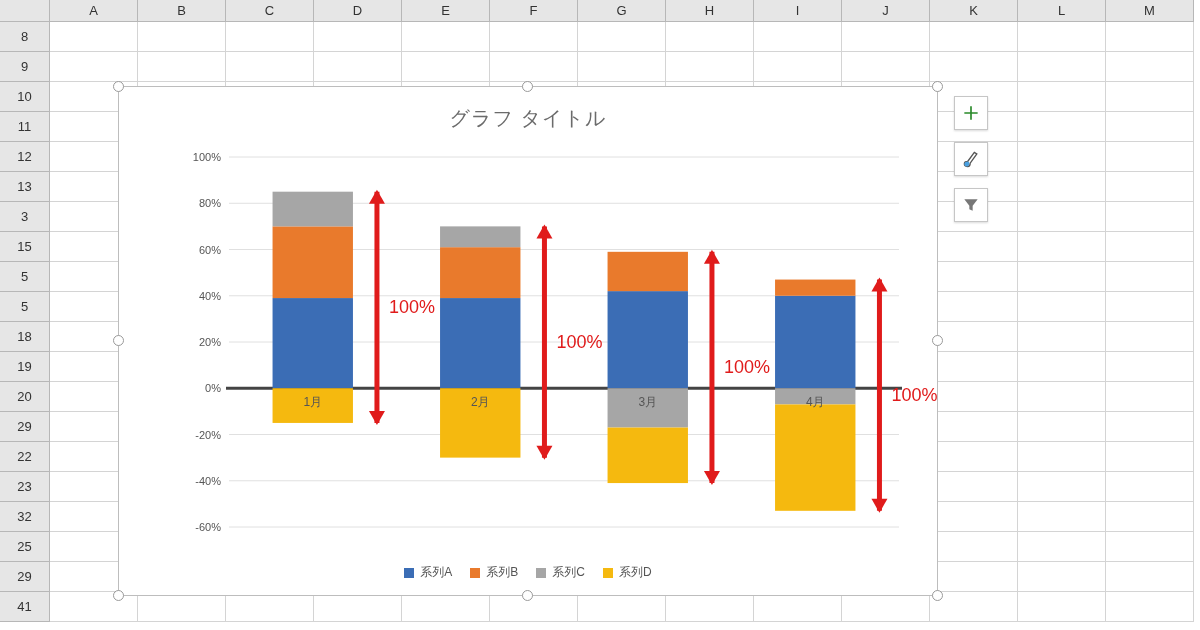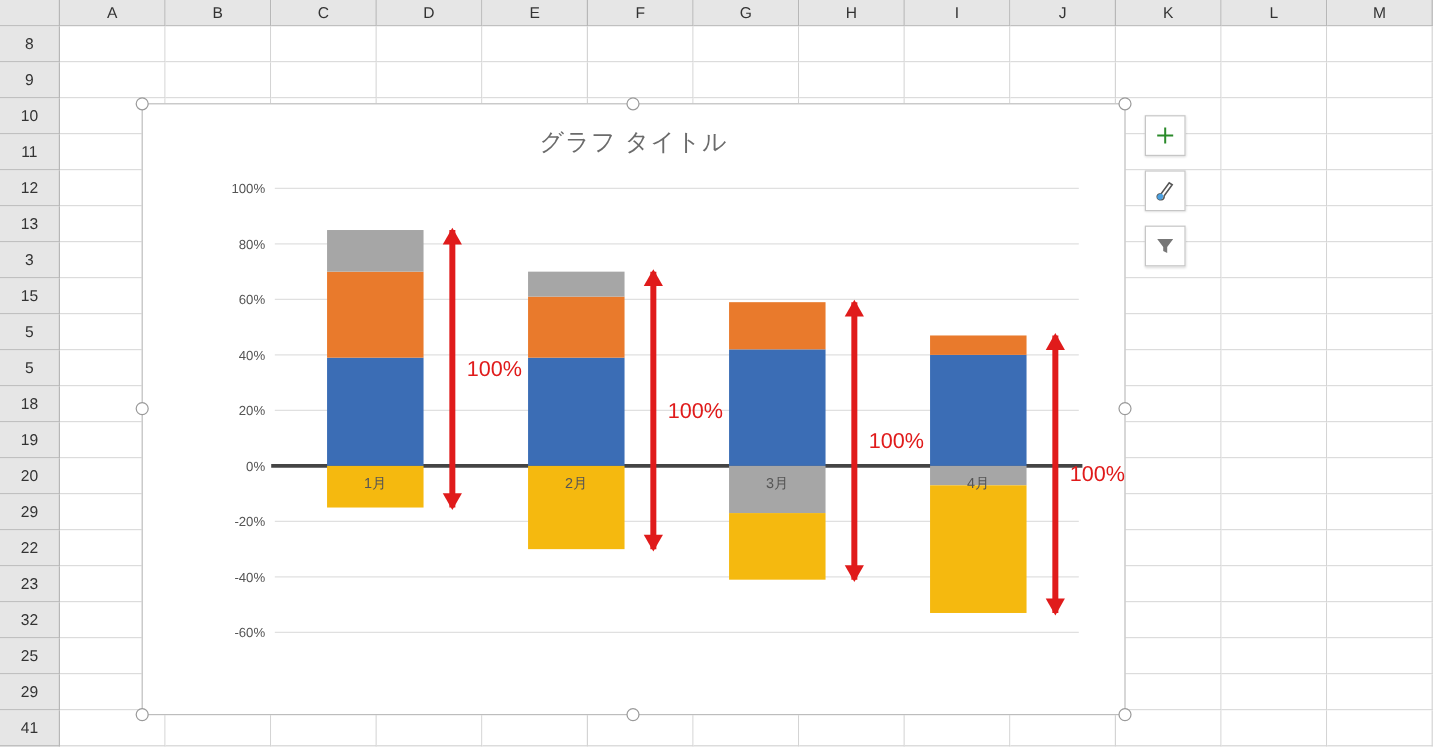--- a/index.html
+++ b/index.html
@@ -462,20 +462,38 @@
           <rect x="586.05" y="241.25" width="80.39999999999999" height="16.1875" fill="#a6a6a6"></rect>
           <rect x="586.05" y="257.4375" width="80.39999999999999" height="106.375" fill="#f5b90f"></rect>
           <text x="626.25" y="259.25" text-anchor="middle" class="cat-label">4月</text>
           <line x1="690.4499999999999" y1="132.5625" x2="690.4499999999999" y2="363.8125" class="arrow"></line>
           <polygon points="682.4499999999999,144.5625 698.4499999999999,144.5625 690.4499999999999,130.5625" class="arrowhead"></polygon>
           <polygon points="682.4499999999999,351.8125 698.4499999999999,351.8125 690.4499999999999,365.8125" class="arrowhead"></polygon>
           <text x="702.4499999999999" y="254.1875" class="anno">100%</text>
         </svg>
     </div>
 
+    <div class="legend">
+        <div class="ent">
+          <span class="sw" style="background: rgb(59, 109, 181);"></span>
+          <span>系列A</span>
+        </div>
+        <div class="ent">
+          <span class="sw" style="background: rgb(233, 122, 44);"></span>
+          <span>系列B</span>
+        </div>
+        <div class="ent">
+          <span class="sw" style="background: rgb(166, 166, 166);"></span>
+          <span>系列C</span>
+        </div>
+        <div class="ent">
+          <span class="sw" style="background: rgb(245, 185, 15);"></span>
+          <span>系列D</span>
+        </div>
+      </div>
   </div>
 
   <div class="quickbtn" style="left:954px; top:96px;">
     <svg viewBox="0 0 24 24">
         <path d="M11 4h2v16h-2zM4 11h16v2H4z" fill="#2a8a2a"></path>
       </svg>
   </div>
   <div class="quickbtn" style="left:954px; top:142px;">
     <svg viewBox="0 0 24 24">
       <path d="M4 18c0-2 2-3 4-3l8-11 3 2-8 11c0 2-1 4-3 4-2 0-4-1-4-3z" fill="none" stroke="#555" stroke-width="1.6"></path>

